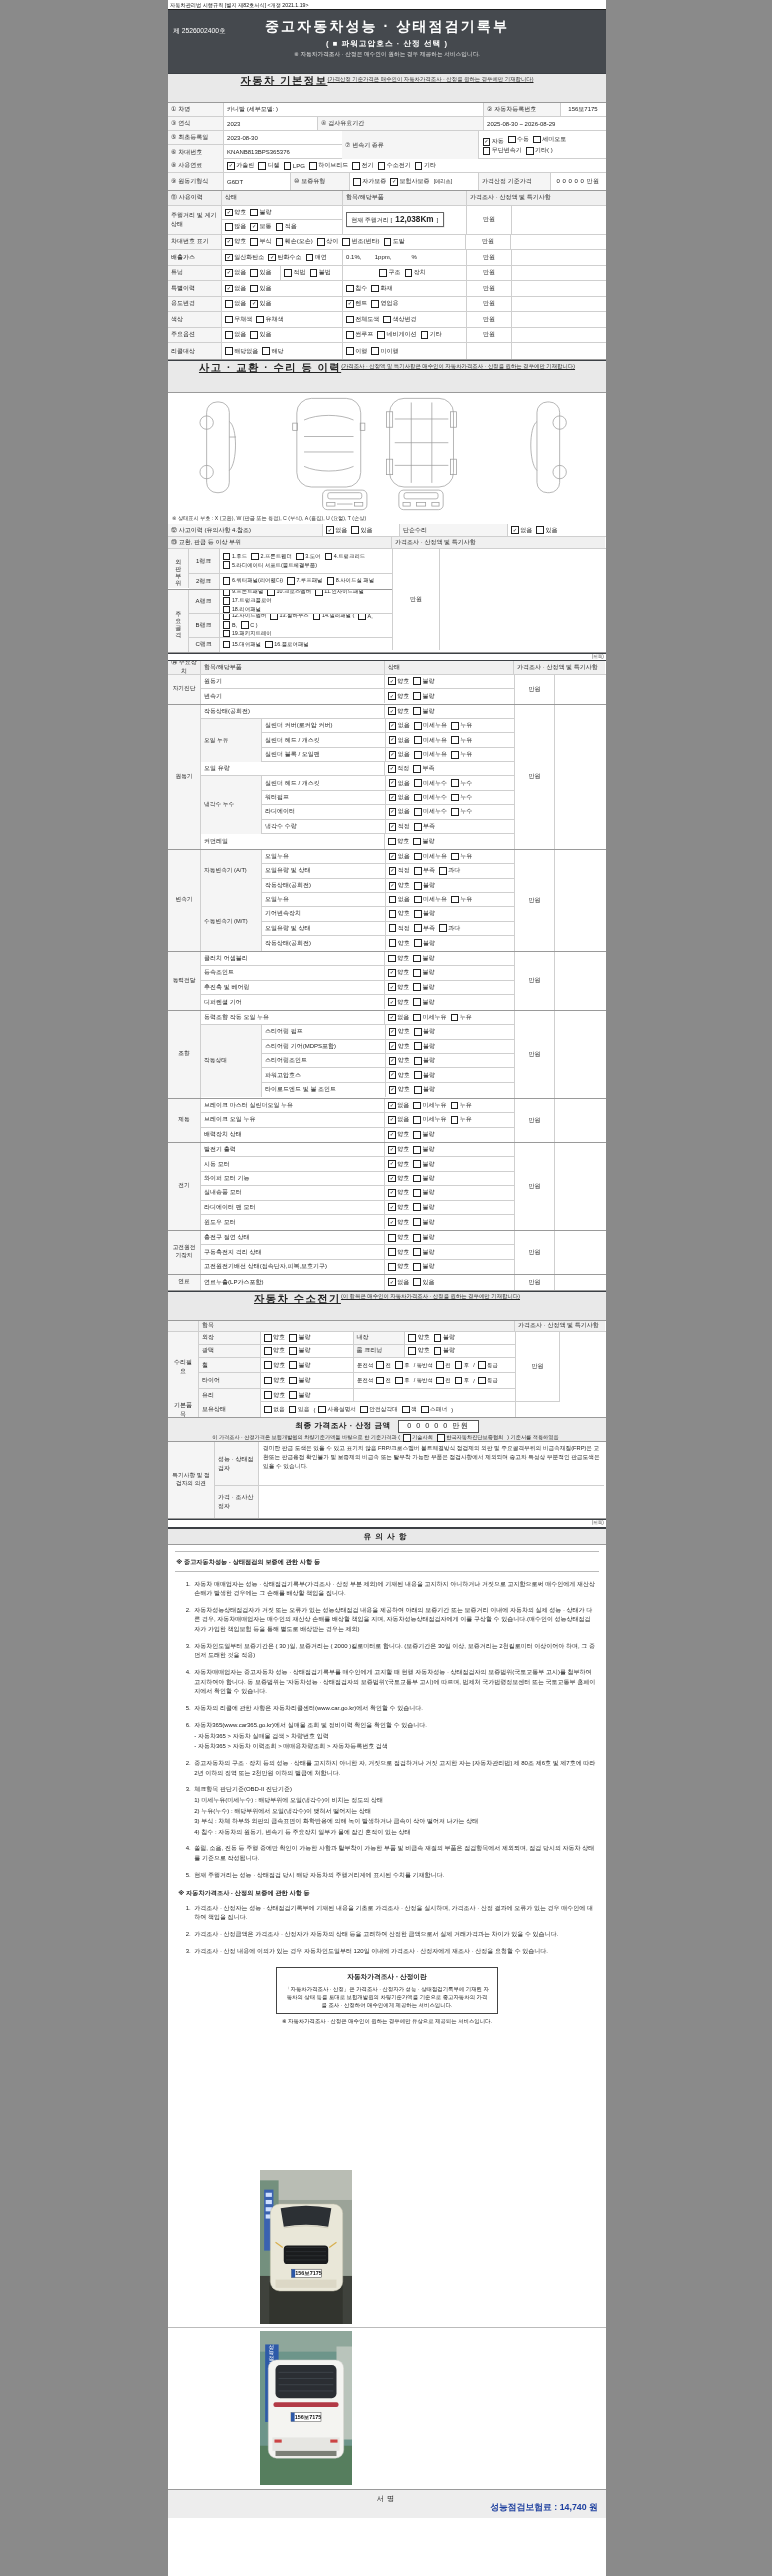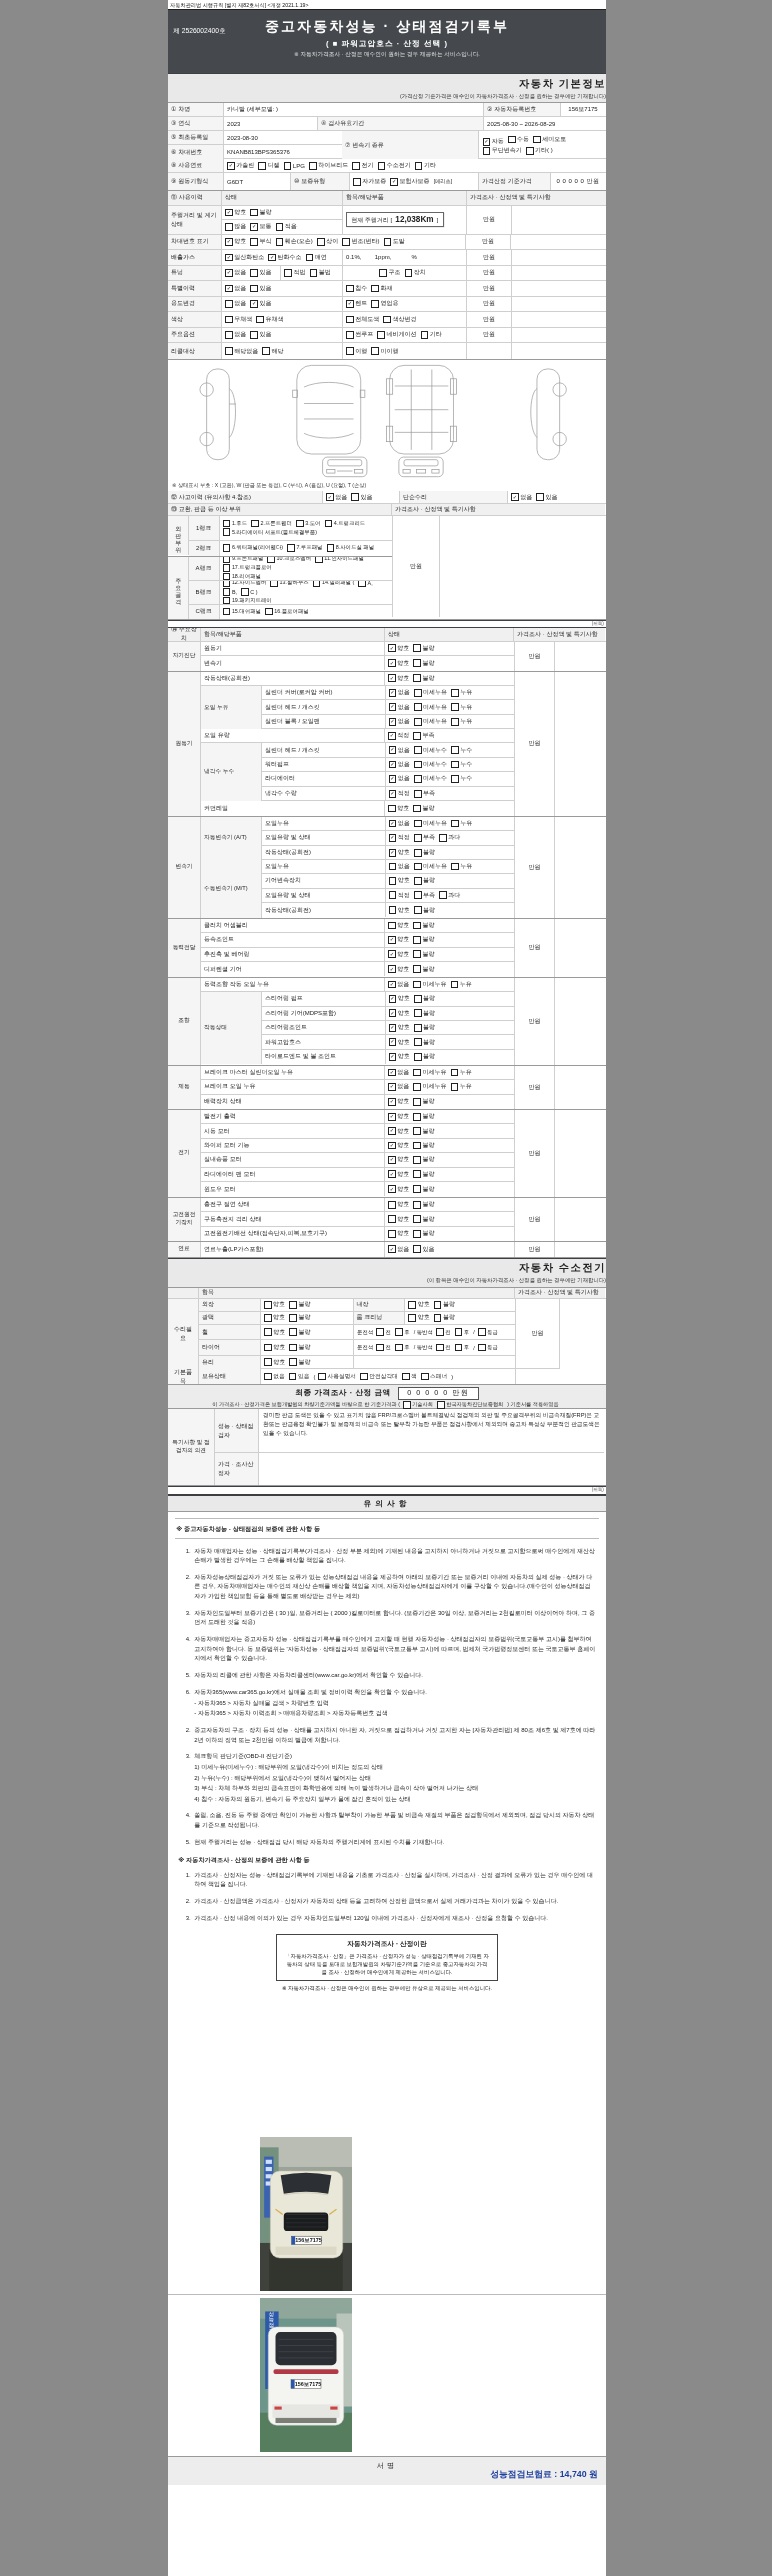--- a/index.html
+++ b/index.html
@@ -5,22 +5,22 @@
   html,body{margin:0;padding:0;background:#8a8a8a;}
   .stage{position:relative;width:773px;height:2576px;background:#8a8a8a;
          font-family:"Liberation Sans","DejaVu Sans",sans-serif;color:#222;overflow:hidden;}
   .doc{position:absolute;left:168px;top:0;width:438px;height:2576px;background:#fff;overflow:hidden;box-sizing:border-box;}
   .topnote{height:10.3px;font-size:5.2px;color:#111;padding:2.1px 2.1px 0;box-sizing:border-box;border-bottom:1px solid #1e1e1e;white-space:nowrap;}
   .titleband{position:relative;height:63px;background:#45494e;color:#fff;text-align:center;box-sizing:border-box;padding-top:7.7px;}
   .docno{position:absolute;left:5.2px;top:16.5px;font-size:6.7px;color:#fff;}
   .title{font-size:14px;font-weight:bold;letter-spacing:2.1px;}
   .titlesub{font-size:7.7px;font-weight:bold;margin-top:2.6px;letter-spacing:1px;}
   .titlenote{font-size:5.7px;color:#e3e3e3;margin-top:2.6px;}
-  .secband{background:#e9e9e9;border-top:1px solid #3c4045;border-bottom:0.5px solid #9a9a9a;text-align:right;
-           box-sizing:border-box;display:flex;flex-direction:column;justify-content:center;}
+  .secband{background:#e9e9e9;border-top:1px solid #3c4045;border-bottom:0.5px solid #9a9a9a;text-align:left;
+           box-sizing:border-box;display:flex;flex-direction:row;justify-content:center;text-decoration:underline;}
   .st{font-size:10.3px;font-weight:bold;letter-spacing:1.5px;}
   .ss{font-size:5.4px;color:#333;margin-top:1.5px;}
   .tbl{font-size:6px;box-sizing:border-box;border-bottom:0.5px solid #9a9a9a;}
   .r{display:flex;border-bottom:0.5px solid #cfcfcf;box-sizing:border-box;}
   .r:last-child{border-bottom:none;}
   .c{box-sizing:border-box;border-right:0.5px solid #cfcfcf;display:flex;align-items:center;padding:0 3.1px;overflow:hidden;}
   .c:last-child{border-right:none;}
   .lab{background:#f5f5f5;}
   .hd{background:#f0f0f0;font-weight:normal;}
   .ctr{justify-content:center;text-align:center;}
@@ -528,20 +528,24 @@
           </div>
           <div class="c ctr" style="width: 45px;">
             <span></span>
           </div>
           <div class="c " style="width: 94px;">
             <span></span>
           </div>
         </div>
       </div>
 
+    <div class="secband" style="height:33px">
+      <div class="st">사고 · 교환 · 수리 등 이력</div>
+      <div class="ss">(가격조사 · 산정액 및 특기사항은 매수인이 자동차가격조사 · 산정을 원하는 경우에만 기재합니다)</div>
+    </div>
 
     <div class="diagwrap">
       <svg width="437" height="120" viewBox="0 0 848 232">
         <g stroke="#9a9a9a" stroke-width="1.4" fill="none">
 
           <g transform="translate(95,105) rotate(90)">
             <rect x="-88" y="-24" width="176" height="44" rx="20"></rect>
             <path d="M -50 -24 C -40 -40 30 -40 45 -24"></path>
             <circle cx="-48" cy="20" r="13"></circle>
               <circle cx="48" cy="20" r="13"></circle>

